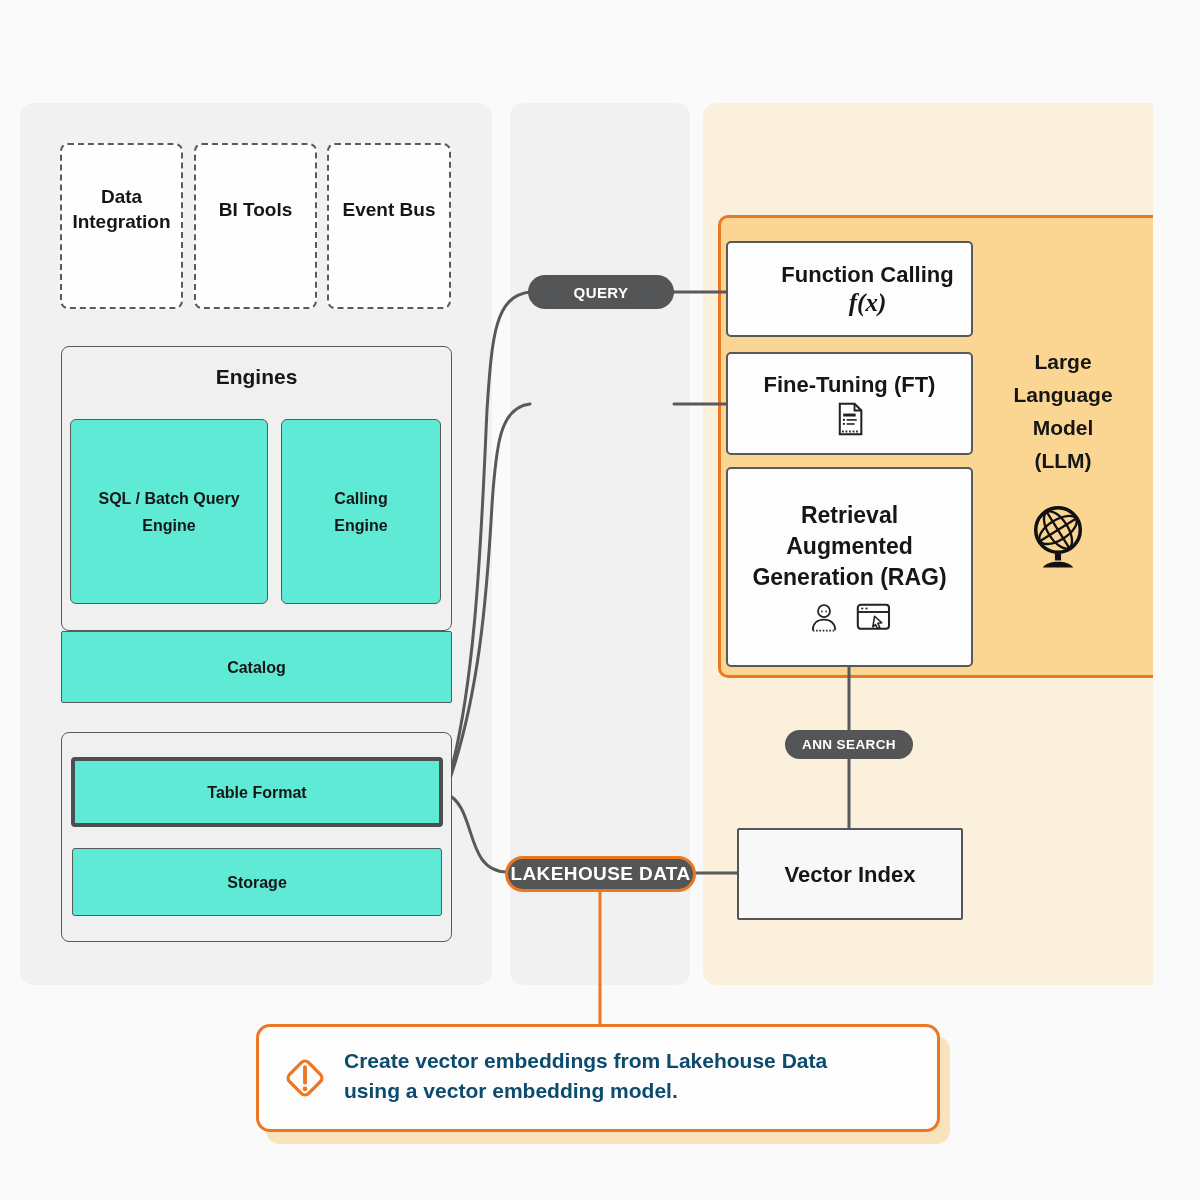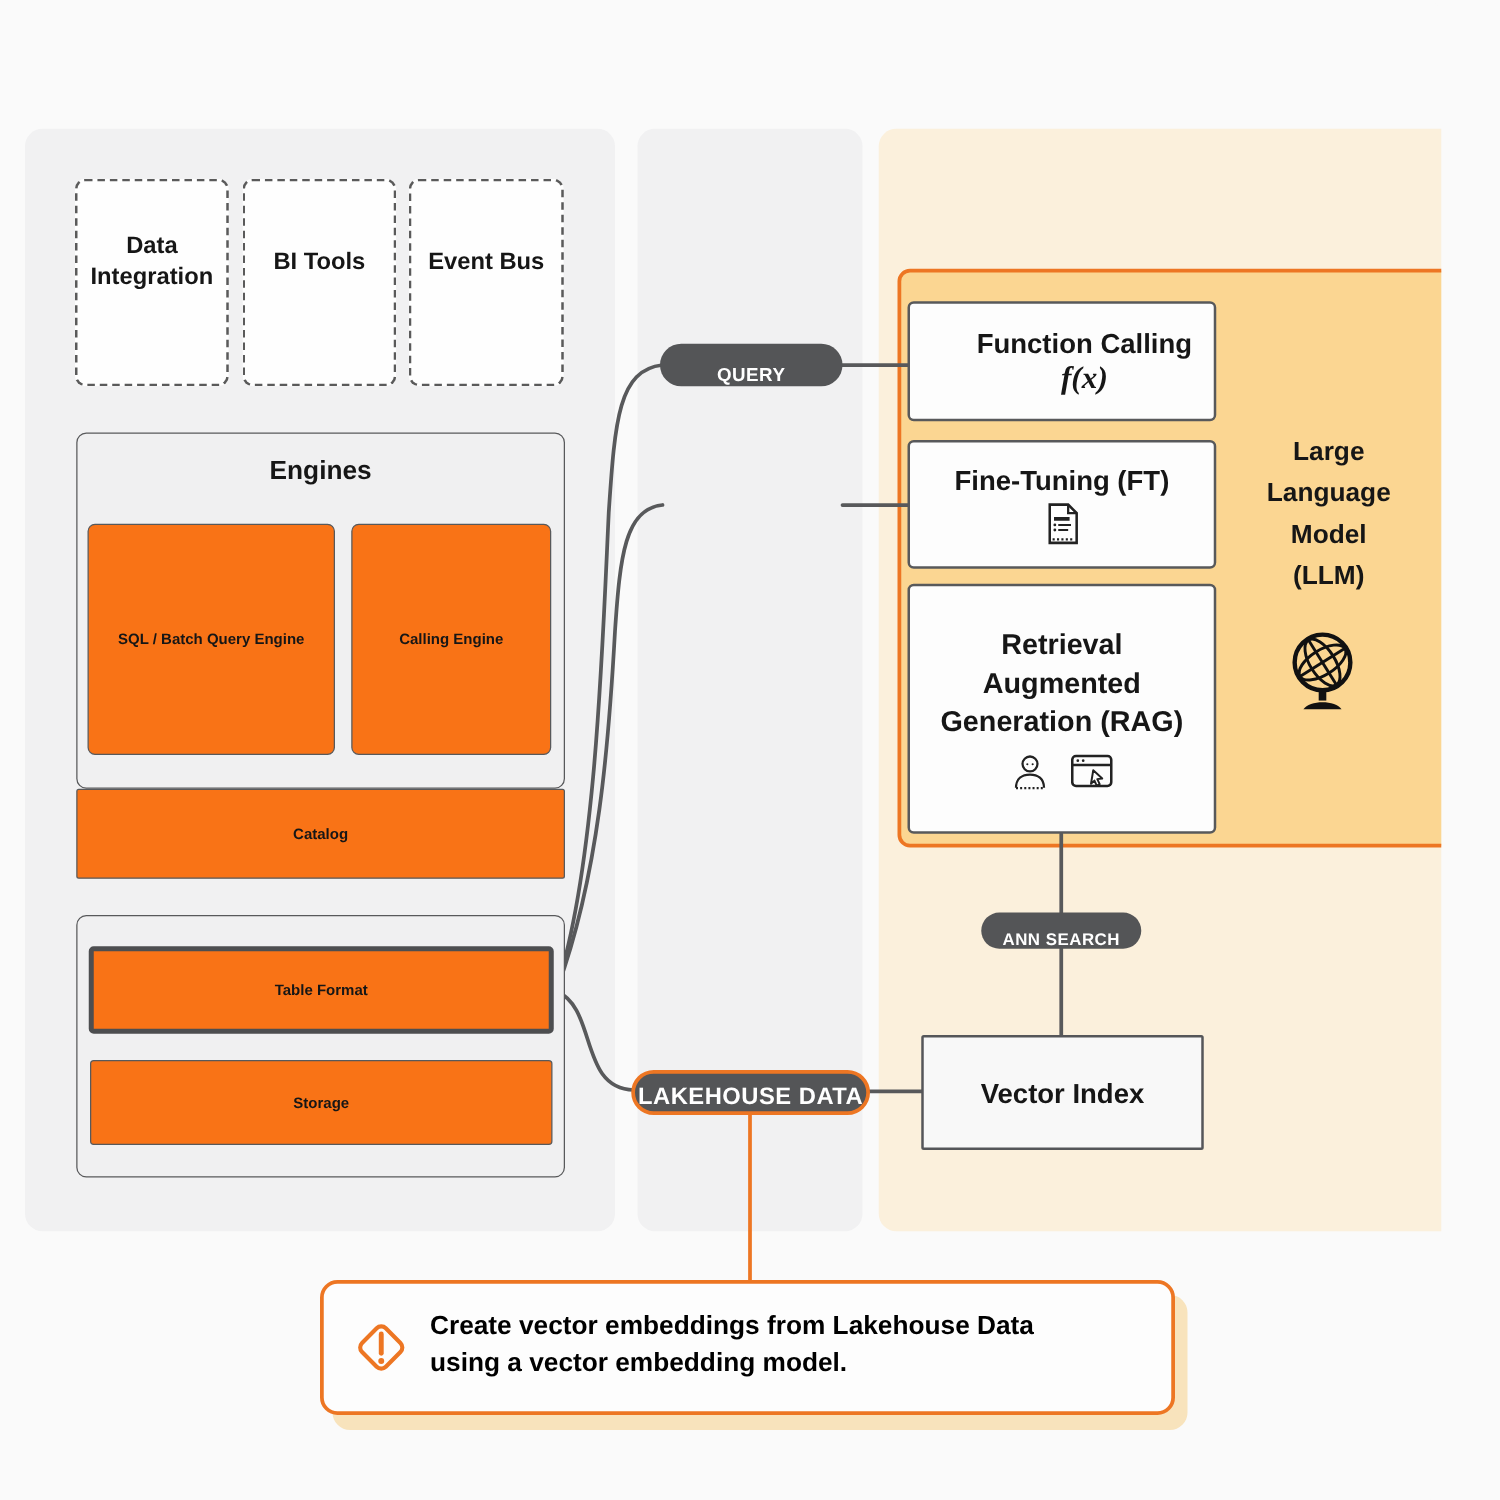--- a/index.html
+++ b/index.html
@@ -10,43 +10,43 @@
   .abs{position:absolute;box-sizing:border-box;}
   .panel{background:#f1f1f2;border-radius:14px;}
   .panel-cream{background:#fbf0dc;border-radius:14px;}
   .dashed-box{
     background:#fefefe;border:2px dashed #5a5a5a;border-radius:8px;
     display:flex;align-items:center;justify-content:center;text-align:center;
     font-weight:bold;font-size:19px;line-height:25px;padding-bottom:34px;
   }
   .gray-container{background:#f0f0f1;border:1.5px solid #58595b;border-radius:8px;}
   .white-box{
-    background:#f97316;border:1.5px solid #58595b;border-radius:6px;
+    background:#5eead4;border:1.5px solid #58595b;border-radius:6px;
     display:flex;align-items:center;justify-content:center;text-align:center;
-    font-weight:bold;font-size:12px;line-height:27px;
+    font-weight:bold;font-size:16px;line-height:27px;
   }
   .section-title{font-weight:bold;font-size:21px;text-align:center;}
   .pill{
     background:#545557;color:#ffffff;border-radius:26px;
-    display:flex;flex-direction:column;align-items:center;justify-content:flex-end;
+    display:flex;flex-direction:column;align-items:center;justify-content:center;
     font-weight:bold;text-align:center;letter-spacing:.4px;
   }
   .llm-box{background:#fbd692;border:3px solid #ed7623;border-radius:10px;}
   .llm-sub{
     background:#fdfdfd;border:2.5px solid #58595b;border-radius:5px;
     display:flex;flex-direction:column;align-items:center;justify-content:center;
     text-align:center;font-weight:bold;
   }
   .formula{font-family:"Liberation Serif",serif;font-style:italic;font-weight:bold;font-size:25px;margin-top:1px;}
   .llm-title{font-weight:bold;font-size:21px;line-height:33px;text-align:center;}
   .note-box{
     background:#fdfdfd;border:3px solid #ed7623;border-radius:14px;
     box-shadow:10px 12px 0 #f8e3bc;
   }
-  .note-text{color:#000000;font-weight:bold;font-size:21px;line-height:30px;}
+  .note-text{color:#0c4a6e;font-weight:bold;font-size:21px;line-height:30px;}
   svg{display:block;}
   .icon-row{display:flex;gap:16px;align-items:center;justify-content:center;}
 </style>
 </head>
 <body>
 
 <div id="canvas">
 
   <div class="abs panel" style="left:20px;top:103px;width:472px;height:882px;"></div>
   <div class="abs panel" style="left:510px;top:103px;width:180px;height:882px;"></div>

